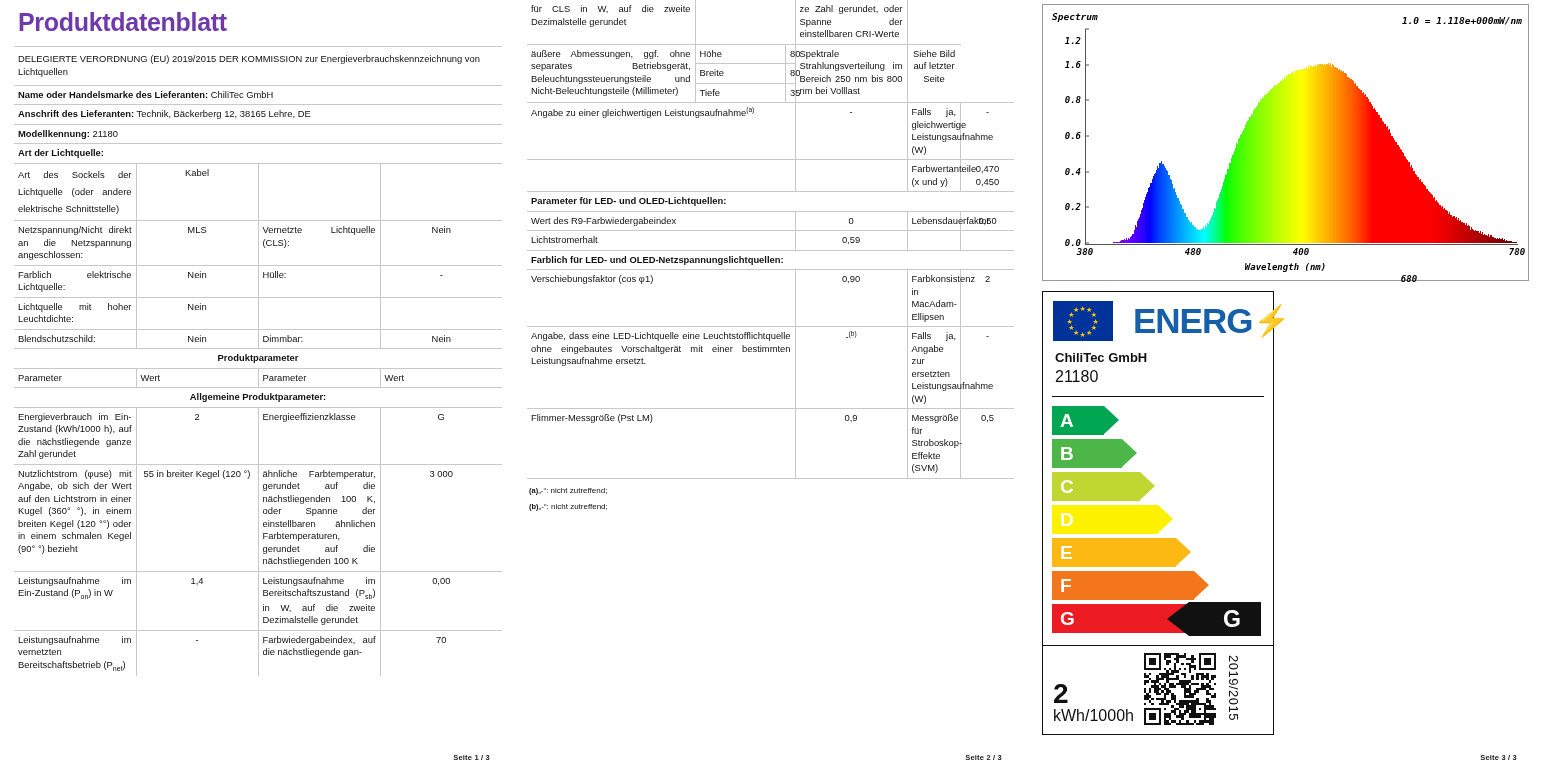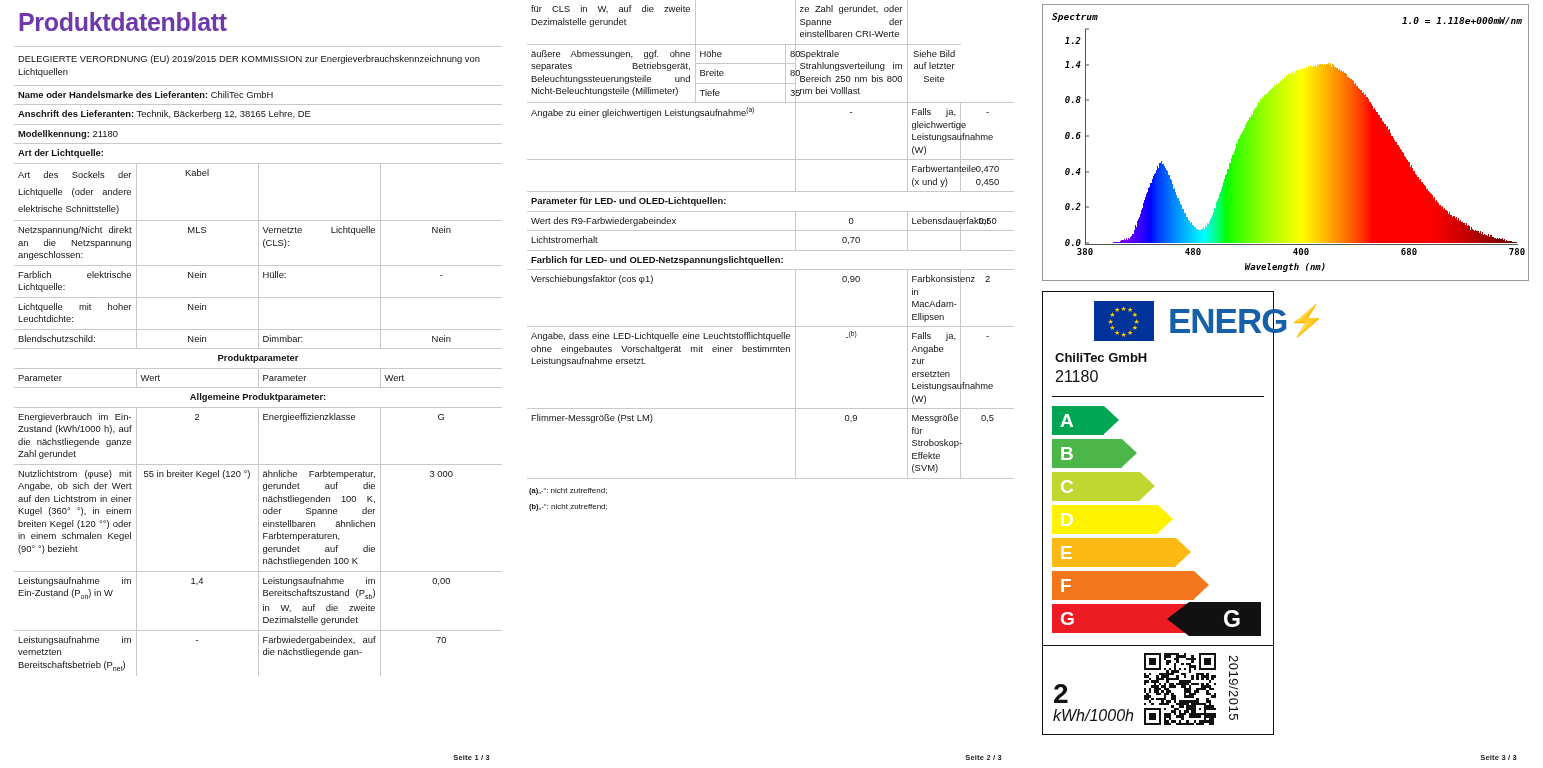--- a/index.html
+++ b/index.html
@@ -86,36 +86,36 @@
     position: absolute; right: 100%; margin-right: 4px;
     transform: translateY(-50%);
     font-family: "DejaVu Sans Mono", monospace;
     font-size: 9px; font-weight: bold; font-style: italic; color: #000;
     white-space: nowrap;
   }
   .ytickmark { position: absolute; left: 0; width: 4px; height: 1px; background: #555; transform: translateY(-50%); }
   .xtick {
     position: absolute; top: 242px; transform: translateX(-50%);
     font-family: "DejaVu Sans Mono", monospace;
-    font-size: 9px; font-weight: bold; color: #000;
+    font-size: 9px; font-weight: bold; font-style: italic; color: #000;
   }
   .xlabel {
     position: absolute; left: 0; right: 0; top: 257px; text-align: center;
     font-family: "DejaVu Sans Mono", monospace;
     font-size: 9px; font-weight: bold; font-style: italic; color: #000;
   }
   .spectrum-canvas { position: absolute; left: 0; top: 0; width: 432px; height: 214px; }
 
   
   .energy-label {
     position: relative; width: 232px; border: 1px solid #111;
     background: #fff; padding: 0;
   }
   .el-top { padding: 9px 10px 4px 10px; }
-  .el-header { display: flex; align-items: center; gap: 14px; margin-left: 41px; }
+  .el-header { display: flex; align-items: center; gap: 20px; }
   .eu-flag {
     width: 60px; height: 40px; background: #003399; position: relative;
     flex: 0 0 auto;
   }
   .eu-star { position: absolute; color: #ffcc00; font-size: 7px; line-height: 7px; }
   .energ-word {
     font-family: "Liberation Sans", sans-serif;
     font-weight: bold; font-size: 35px; color: #1560a8;
     letter-spacing: -1px; line-height: 34px;
     display: flex; align-items: center;
@@ -152,21 +152,21 @@
     border-bottom: 17px solid transparent;
   }
 
   .el-bottom {
     border-top: 1px solid #111; margin: 4px 0 0 0;
     padding: 7px 10px 9px 10px;
     display: flex; align-items: flex-end; gap: 10px;
     position: relative; min-height: 86px;
   }
   .kwh-num { font-size: 28px; font-weight: bold; color: #111; line-height: 26px; }
-  .kwh-unit { font-size: 16px; color: #111; line-height: 18px; font-style: italic; }
+  .kwh-unit { font-size: 16px; color: #111; line-height: 18px; }
   .qr { width: 72px; height: 72px; flex: 0 0 auto; }
   .reg-vert {
     writing-mode: vertical-rl; font-size: 13px; color: #111;
     letter-spacing: .5px; align-self: flex-start; margin-top: 2px;
   }
 </style>
 </head>
 <body>
 
 <div class="page-wrap">
@@ -335,21 +335,21 @@
         <td colspan="5" class="bandhead">Parameter für LED- und OLED-Lichtquellen:</td>
       </tr>
       <tr>
         <td class="just" colspan="2">Wert des R9-Farbwiedergabeindex</td>
         <td class="ctr vl">0</td>
         <td class="vl">Lebensdauerfaktor</td>
         <td class="ctr vl">0,50</td>
       </tr>
       <tr>
         <td colspan="2">Lichtstromerhalt</td>
-        <td class="ctr vl">0,70</td>
+        <td class="ctr vl">0,59</td>
         <td class="vl"></td>
         <td class="ctr vl"></td>
       </tr>
 
       <tr>
         <td colspan="5" class="bandhead">Farblich für LED- und OLED-Netzspannungslichtquellen:</td>
       </tr>
       <tr>
         <td colspan="2">Verschiebungsfaktor (cos φ1)</td>
         <td class="ctr vl">0,90</td>
@@ -1088,31 +1088,31 @@
               <div class="ytick" style="top: 214px;">0.0</div>
               <div class="ytickmark" style="top: 214px;"></div>
               <div class="ytick" style="top: 178.333px;">0.2</div>
               <div class="ytickmark" style="top: 178.333px;"></div>
               <div class="ytick" style="top: 142.667px;">0.4</div>
               <div class="ytickmark" style="top: 142.667px;"></div>
               <div class="ytick" style="top: 107px;">0.6</div>
               <div class="ytickmark" style="top: 107px;"></div>
               <div class="ytick" style="top: 71.3333px;">0.8</div>
               <div class="ytickmark" style="top: 71.3333px;"></div>
-              <div class="ytick" style="top: 35.6667px;">1.4</div>
+              <div class="ytick" style="top: 35.6667px;">1.6</div>
               <div class="ytickmark" style="top: 35.6667px;"></div>
               <div class="ytick" style="top: 12px;">1.2</div>
               <div class="ytickmark" style="top: 0px;"></div>
             </div>
         </div>
         <div id="xticks">
             <div class="xtick" style="left: 42px;">380</div>
             <div class="xtick" style="left: 150px;">480</div>
             <div class="xtick" style="left: 258px;">400</div>
-            <div class="xtick" style="left: 366px;">680</div>
+            <div class="xtick" style="left: 366px; margin-top: 27px;">680</div>
             <div class="xtick" style="left: 474px;">780</div>
           </div>
         <div class="xlabel">Wavelength (nm)</div>
       </div>
     </div>
 
     <div class="energy-label">
       <div class="el-top">
         <div class="el-header">
           <div class="eu-flag" id="eu-flag">

